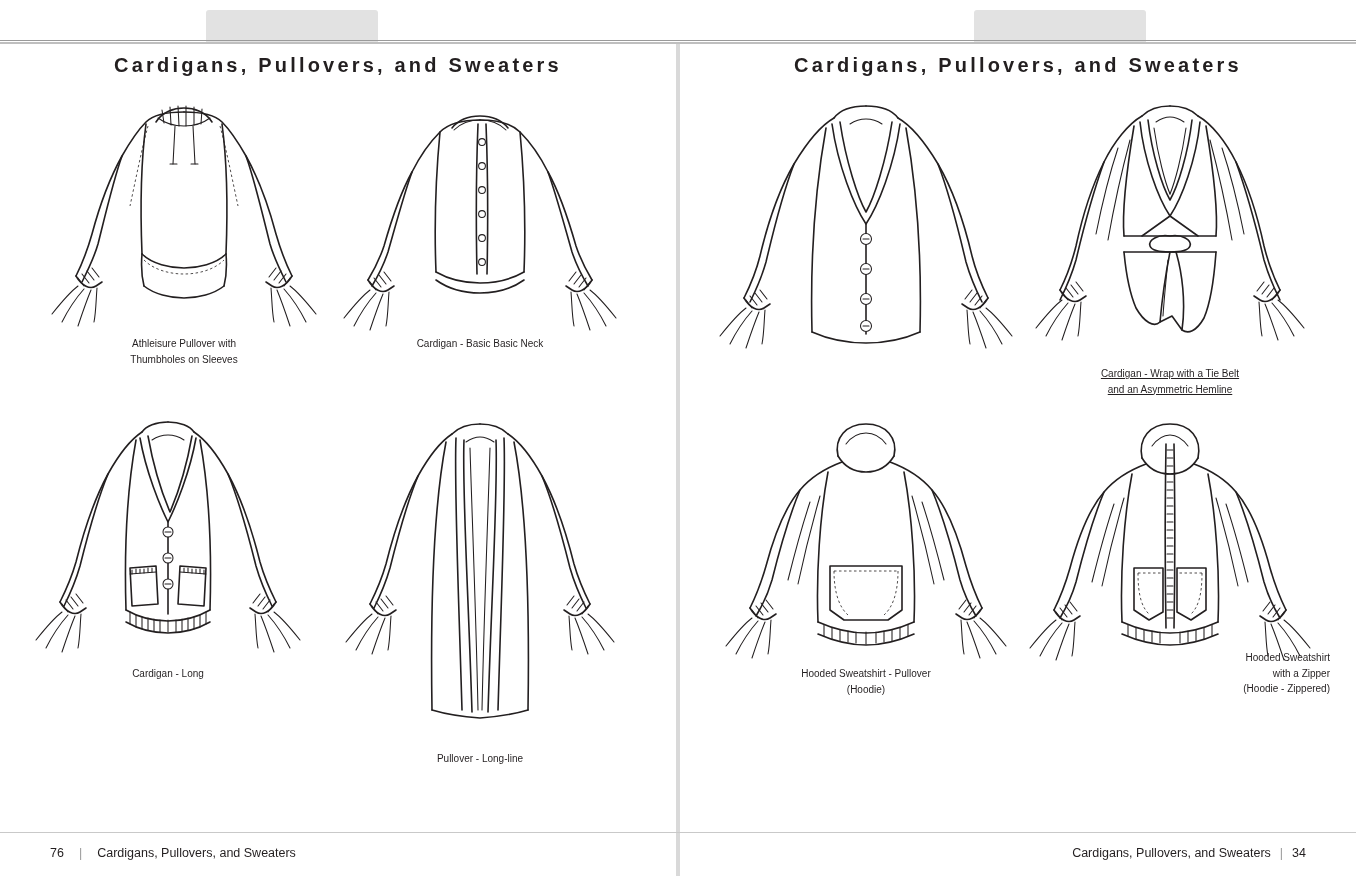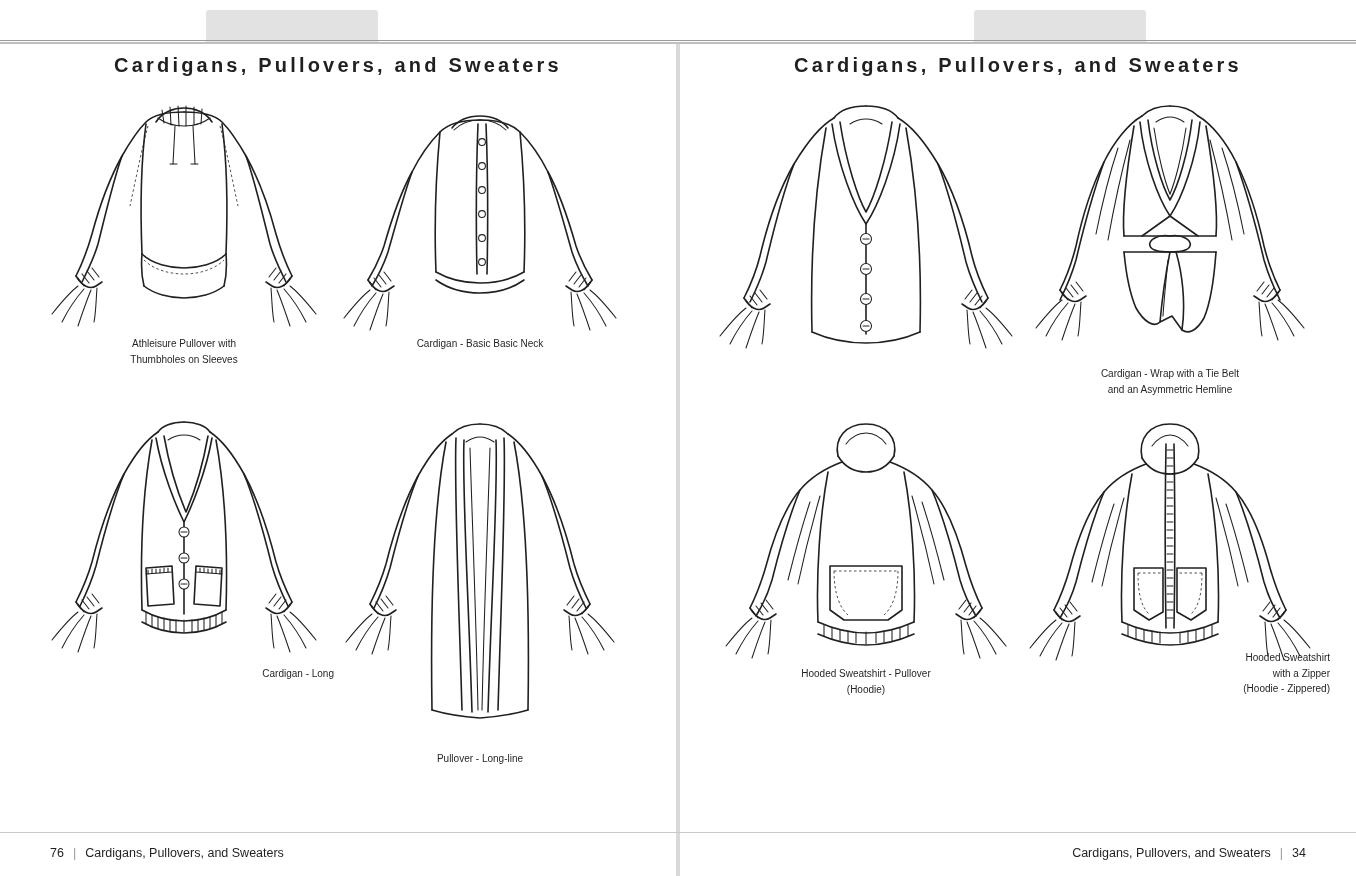--- a/index.html
+++ b/index.html
@@ -119,21 +119,21 @@
     background: #c9c9c9;
   }
   .footer .left {
     position: absolute;
     left: 50px;
     top: 14px;
     font-size: 12.5px;
     color: #231f20;
     display: flex;
     align-items: center;
-    gap: 9px;
+    gap: 15px;
   }
   .footer .right {
     position: absolute;
     right: 50px;
     top: 14px;
     font-size: 12.5px;
     color: #231f20;
     display: flex;
     align-items: center;
     gap: 9px;
@@ -260,21 +260,21 @@
           <path class="ln-t" d="M40 188 L46 196 M44 184 L51 193 M49 181 L56 190 M54 178 L61 187"></path>
           <path class="ln-t" d="M260 188 L254 196 M256 184 L249 193 M251 181 L244 190 M246 178 L239 187"></path>
 
           <path class="ln-t" d="M40 196 C32 202 22 214 14 224 M46 199 C38 208 30 220 24 232 M53 200 C48 212 44 224 40 236 M59 198 C58 210 58 222 56 232"></path>
           <path class="ln-t" d="M260 196 C268 202 278 214 286 224 M254 199 C262 208 270 220 276 232 M247 200 C252 212 256 224 260 236 M241 198 C242 210 242 222 244 232"></path>
         </svg>
       </div>
       <div class="caption">Cardigan - Basic Basic Neck</div>
     </div>
 
-    <div class="fig" style="left:34px; top:370px; width:300px;text-align:right;">
+    <div class="fig" style="left:18px; top:370px; width:300px;">
       <div class="art">
         <svg width="300" height="250" viewBox="0 0 300 250">
 
           <path class="ln" d="M150 8 C138 8 128 12 124 18"></path>
           <path class="ln" d="M150 8 C162 8 172 12 176 18"></path>
           <path class="ln-t" d="M134 26 C140 22 146 21 150 21 C154 21 160 22 166 26"></path>
 
           <path class="ln" d="M124 18 C112 26 100 42 90 60 C78 82 66 116 58 148 C54 162 48 176 42 188"></path>
           <path class="ln" d="M176 18 C188 26 200 42 210 60 C222 82 234 116 242 148 C246 162 252 176 258 188"></path>
           <path class="ln" d="M118 26 C110 70 106 130 108 196"></path>
@@ -397,21 +397,21 @@
           <path class="ln" d="M282 204 C276 214 268 218 262 214 L256 210"></path>
           <path class="ln-t" d="M40 206 L46 214 M44 202 L51 211 M49 199 L56 208 M54 196 L61 205"></path>
           <path class="ln-t" d="M280 206 L274 214 M276 202 L269 211 M271 199 L264 208 M266 196 L259 205"></path>
 
           <path class="ln-t" d="M40 214 C32 220 22 232 14 242 M46 217 C38 226 30 238 24 250 M53 218 C48 230 44 242 40 254 M59 216 C58 228 58 240 56 250"></path>
           <path class="ln-t" d="M280 214 C288 220 298 232 306 242 M274 217 C282 226 290 238 296 250 M267 218 C272 230 276 242 280 254 M261 216 C262 228 262 240 264 250"></path>
         </svg>
       </div>
     </div>
 
-    <div class="fig" style="left:330px; top:50px; width:320px;">
+    <div class="fig" style="left:330px; top:50px; width:320px;text-decoration:underline;">
       <div class="art">
         <svg width="320" height="270" viewBox="0 0 320 270">
 
           <path class="ln" d="M160 12 C148 12 138 16 132 22"></path>
           <path class="ln" d="M160 12 C172 12 182 16 188 22"></path>
           <path class="ln-t" d="M146 28 C152 24 156 23 160 23 C164 23 168 24 174 28"></path>
 
           <path class="ln" d="M132 22 C118 30 104 48 94 68 C82 92 72 124 66 152 C62 168 56 184 50 196"></path>
           <path class="ln" d="M188 22 C202 30 216 48 226 68 C238 92 248 124 254 152 C258 168 264 184 270 196"></path>
 

